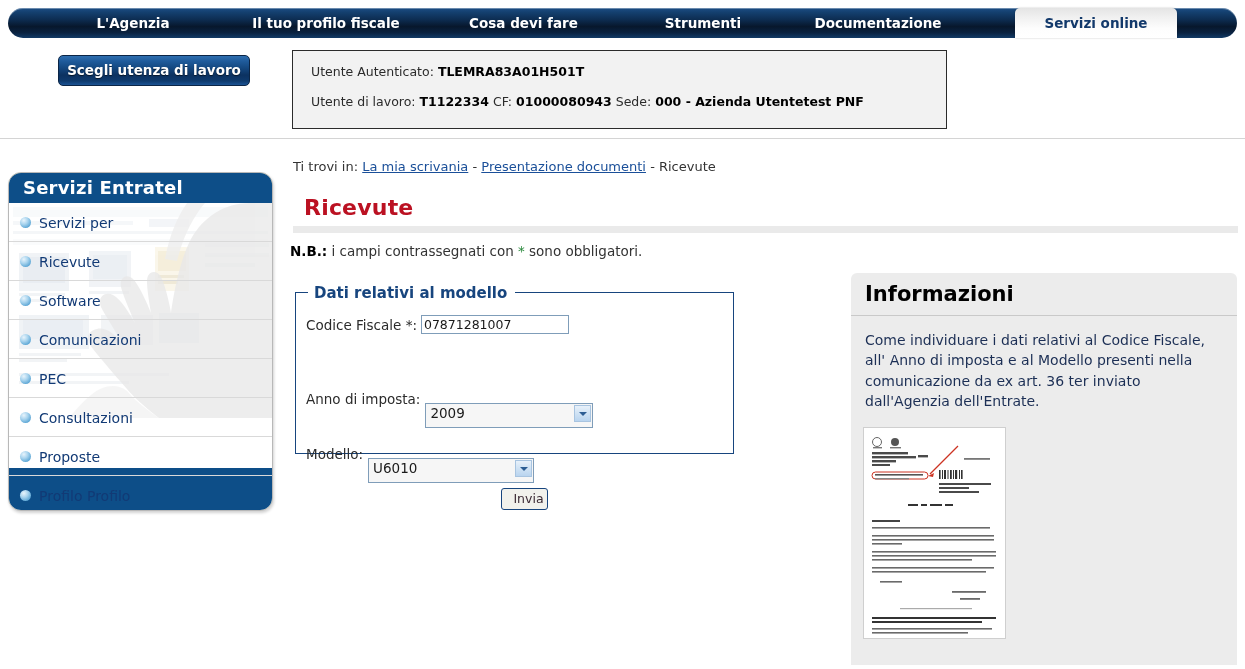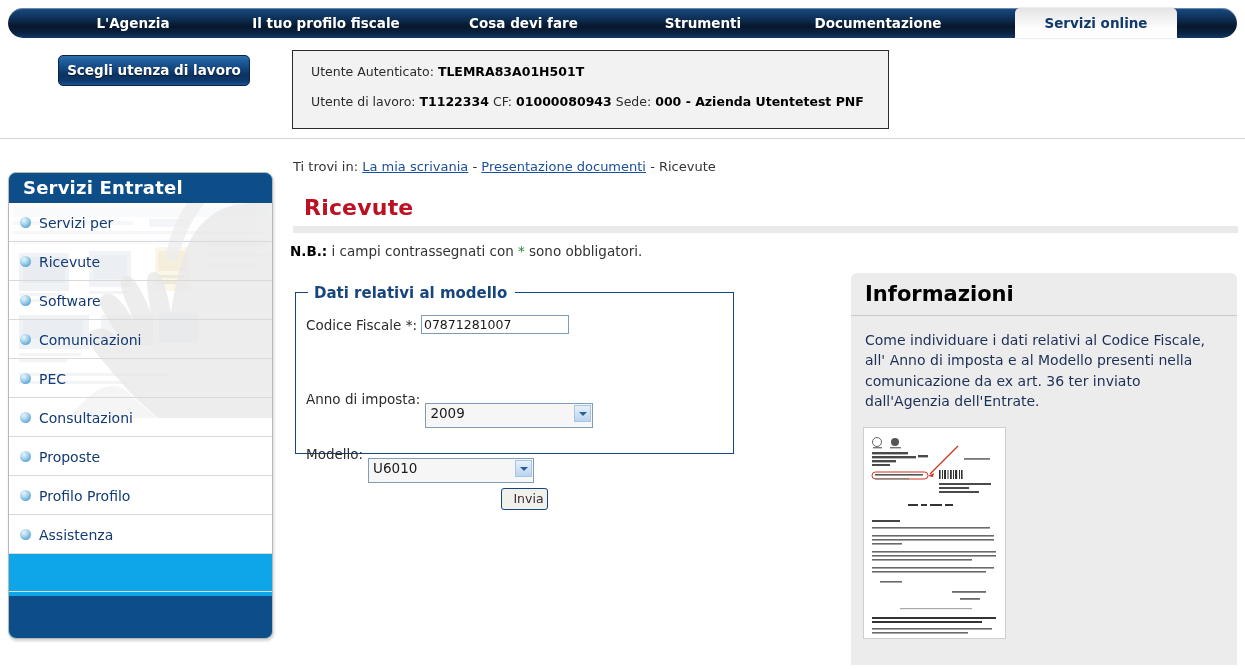--- a/index.html
+++ b/index.html
@@ -61,41 +61,41 @@
     font-size: 13.5px;
     font-weight: bold;
     line-height: 29px;
     text-align: center;
     white-space: nowrap;
     cursor: pointer;
     text-shadow: 0 1px 1px rgba(0,0,0,0.6);
   }
   .userbox {
     position: absolute; left: 292px; top: 50px;
-    width: 597px; height: 79px;
+    width: 655px; height: 79px;
     background: #f2f2f2;
     border: 1px solid #2b2b2b;
     padding: 13px 0 0 18px;
   }
   .userline { font-size: 12.5px; color: #222; margin-bottom: 15px; white-space: nowrap; }
   .userline .lbl { color: #2b2b2b; }
   .userline b { font-weight: bold; color: #000; }
 
   .hr-top {
     position: absolute; left: 0; top: 138px;
     width: 1245px; height: 1px; background: #d4d4d4;
   }
 
   
   .sidebar {
     position: absolute; left: 8px; top: 172px;
-    width: 265px; height: 467px;
+    width: 265px; height: 339px;
     border: 1px solid #b8b8b8;
-    border-radius: 8px;
-    background: #0ea5e9;
+    border-radius: 13px;
+    background: #fef9c3;
     overflow: hidden;
     box-shadow: 1px 2px 3px rgba(0,0,0,0.18);
   }
   .sb-head {
     position: relative;
     height: 30px;
     background: #0d4e88;
     color: #ffffff;
     font-size: 18px;
     font-weight: bold;

